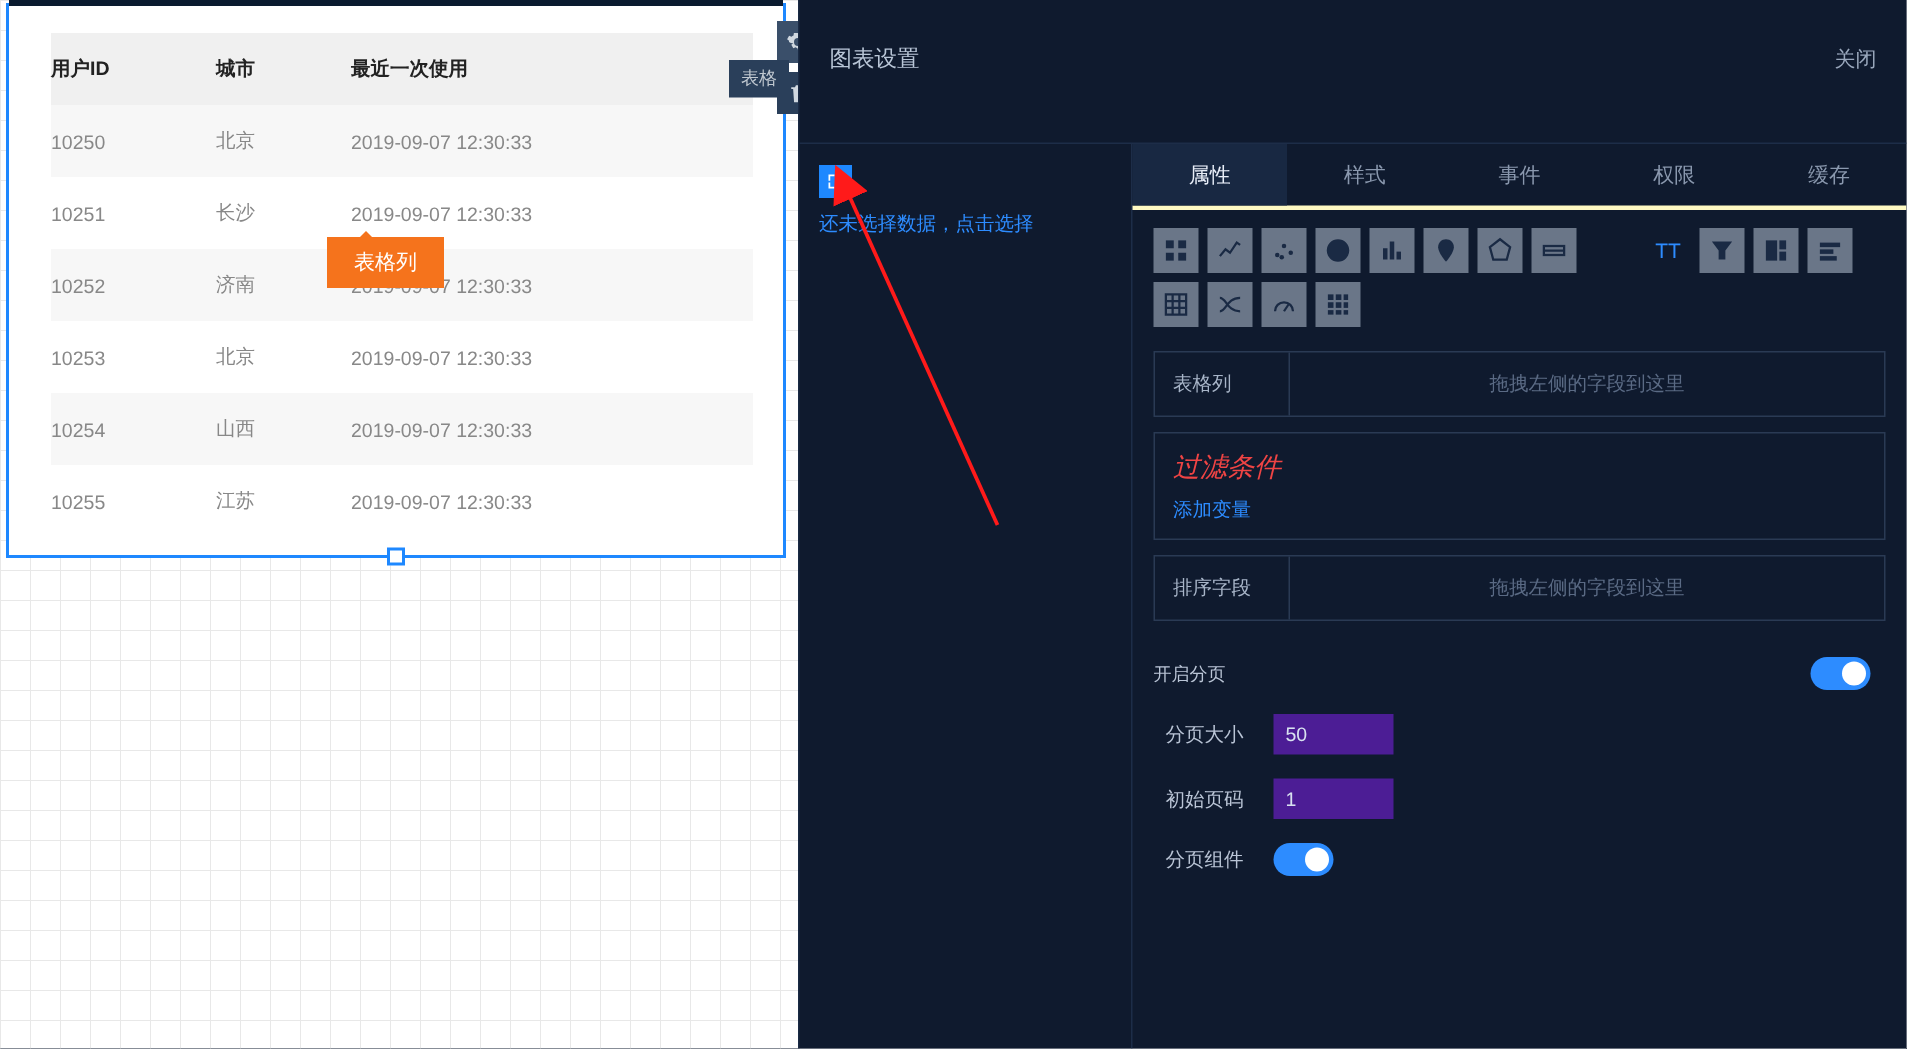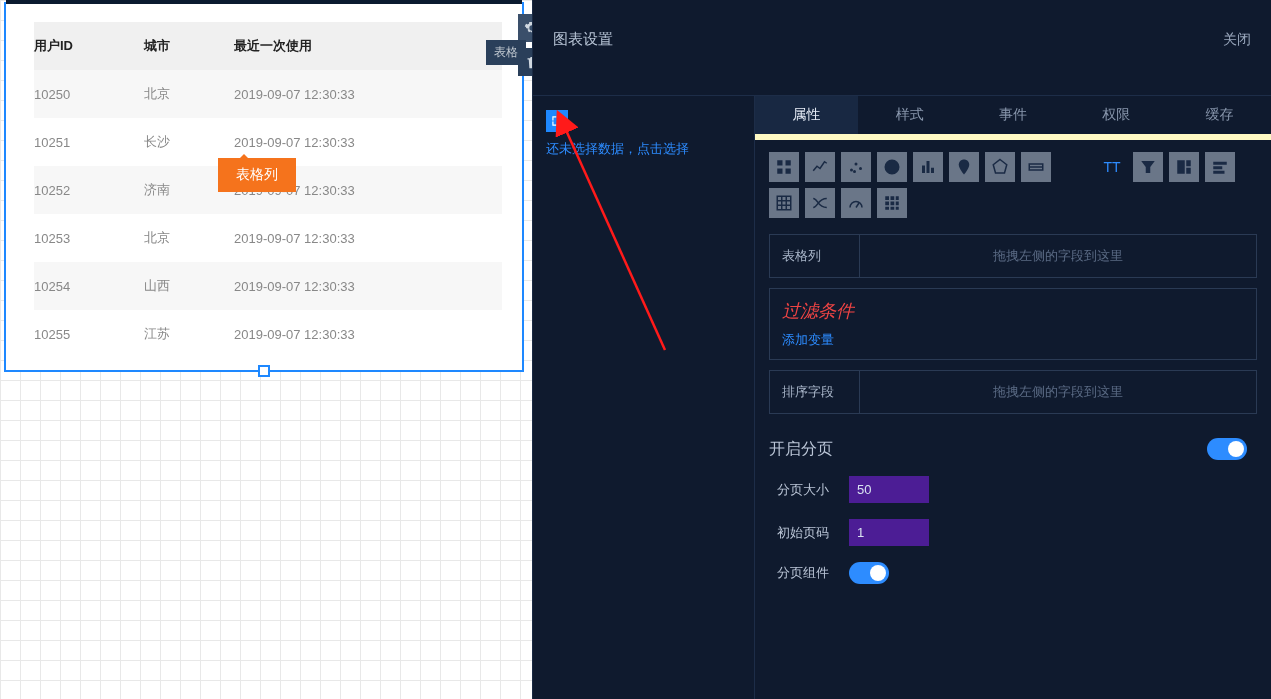--- a/index.html
+++ b/index.html
@@ -154,21 +154,21 @@
   font-size: 13px;
 }
 
 .panel-right {
   flex: 1;
   padding: 0;
 }
 .tabs {
   display: flex;
   height: 44px;
-  border-bottom: 6px solid #fef9c3;
+  border-bottom: 3px solid #fef9c3;
   justify-content: flex-end;
 }
 .tab {
   flex: 1;
   display: flex;
   align-items: center;
   justify-content: center;
   color: #8a98ae;
   cursor: pointer;
   font-size: 14px;
@@ -225,21 +225,21 @@
 .filter-block .lbl { color: #ef4444; margin-bottom: 8px; font-size: 18px; font-style: italic; }
 .filter-block .link { color: #2d8cff; cursor: pointer; font-size: 13px; }
 
 .section-pad { padding: 6px 14px; }
 .row {
   display: flex;
   align-items: center;
   padding: 8px 0;
 }
 .row .rlabel { width: 80px; color: #bac5d6; font-size: 13px; padding-left: 8px;}
-.row .section-label { color: #bac5d6; font-size: 16px; }
+.row .section-label { color: #bac5d6; font-size: 12px; }
 .row input[type=text] {
   width: 80px;
   background: #4c1d95;
   border: none;
   color: #d8e2f0;
   padding: 6px 8px;
   font-size: 13px;
 }
 .switch {
   width: 40px; height: 22px;

